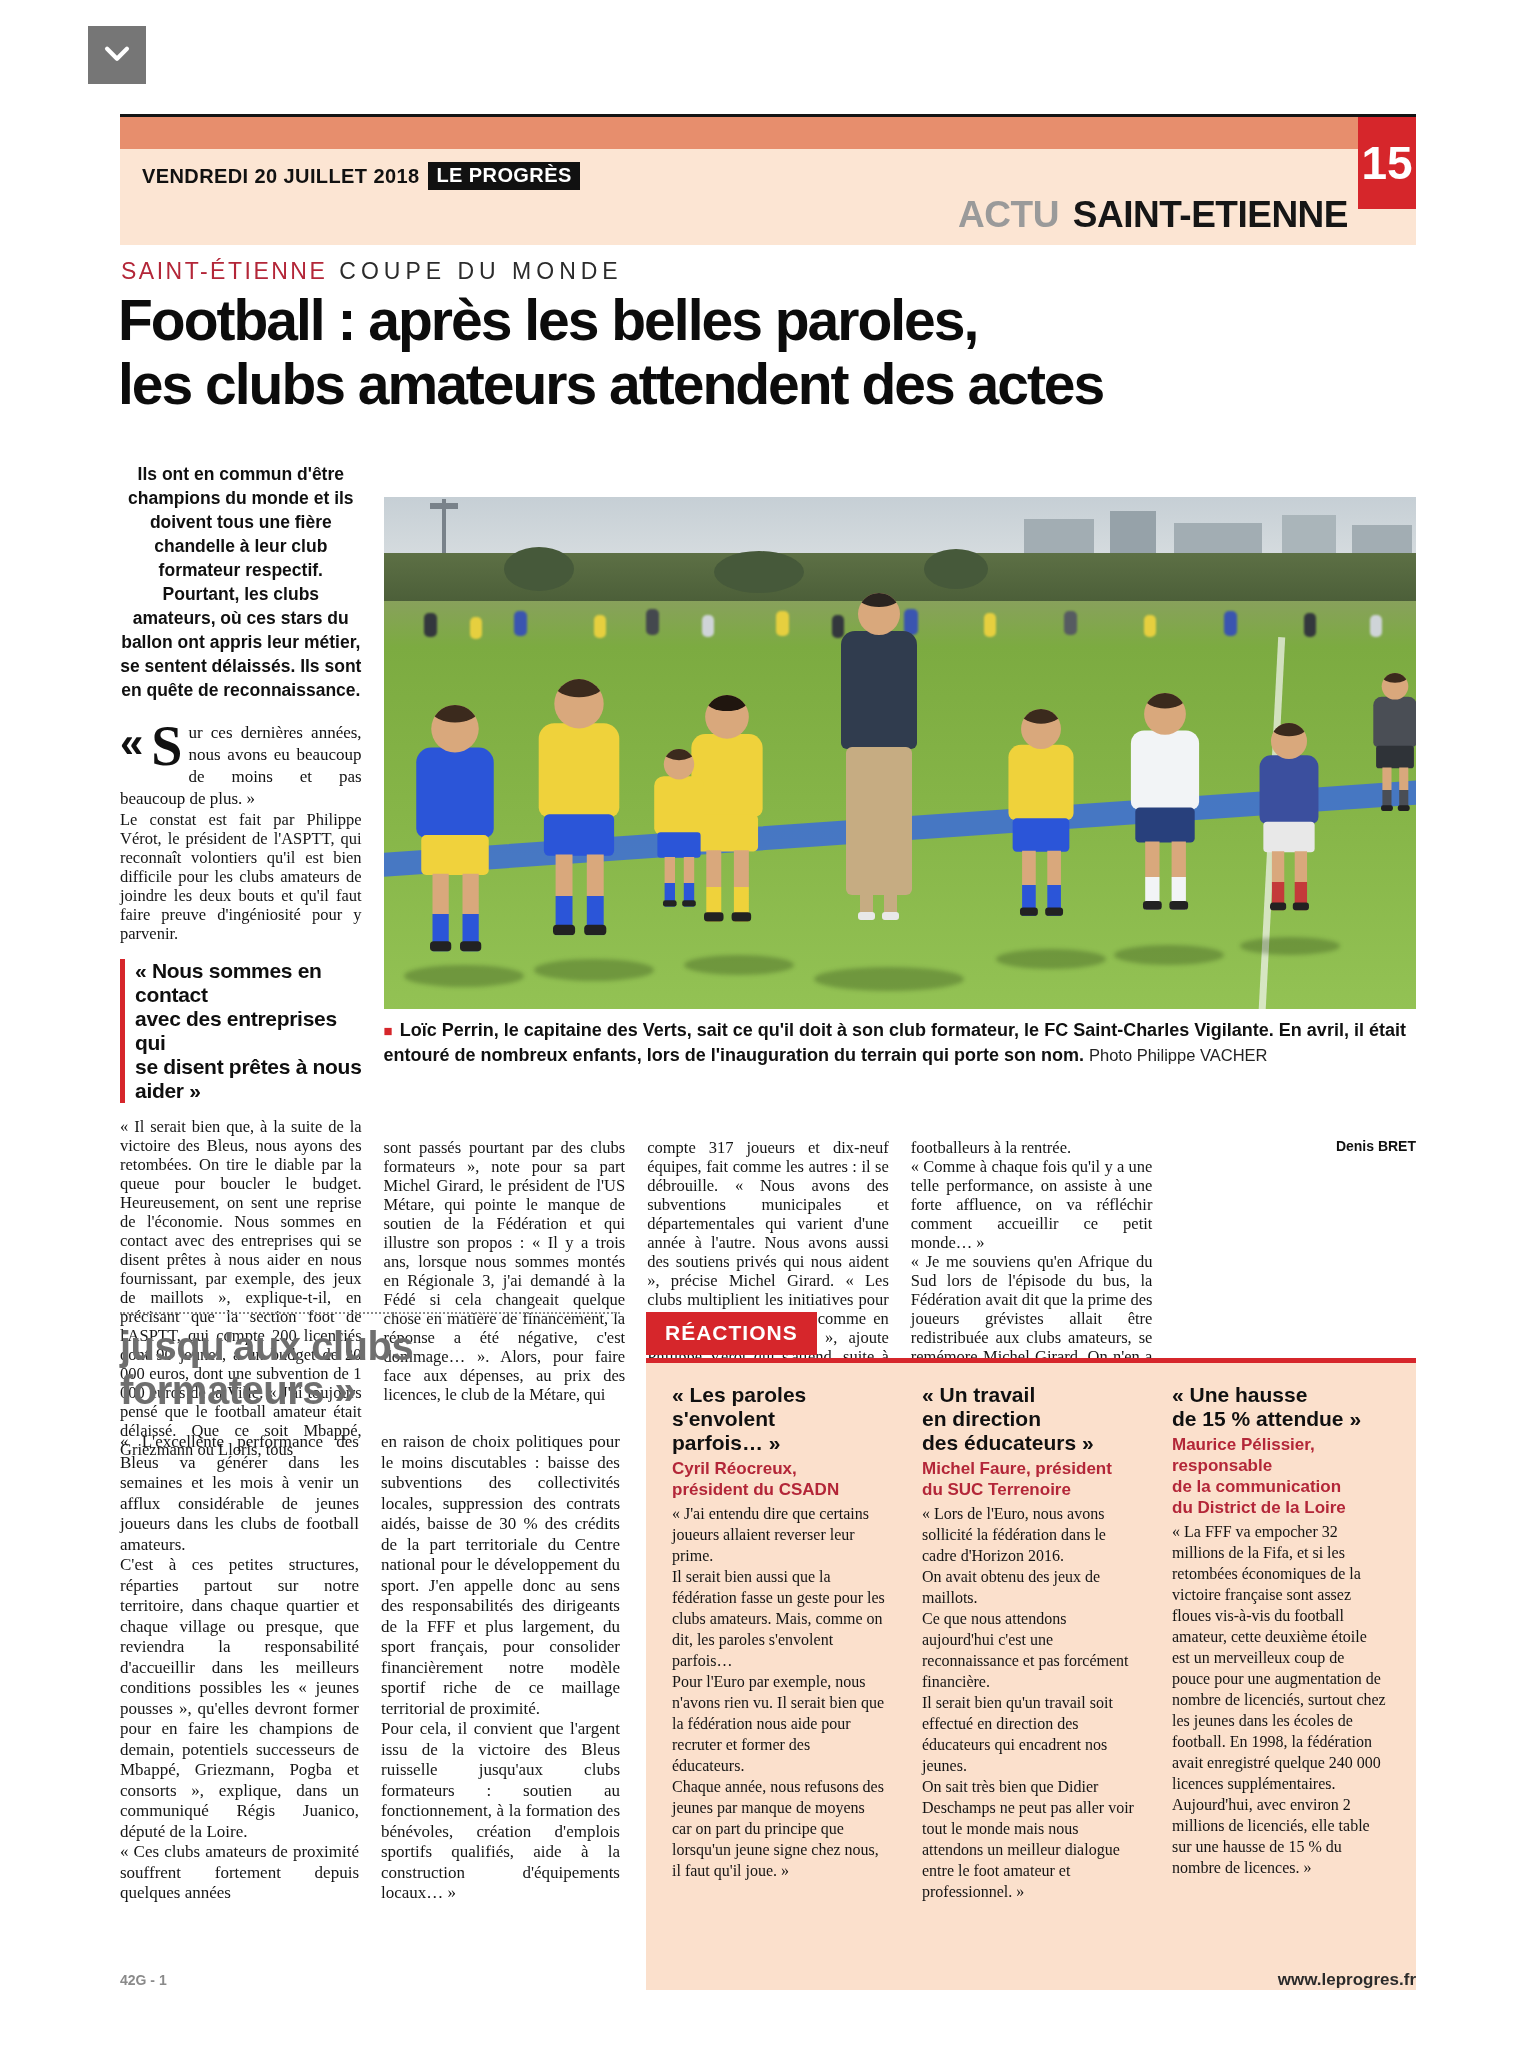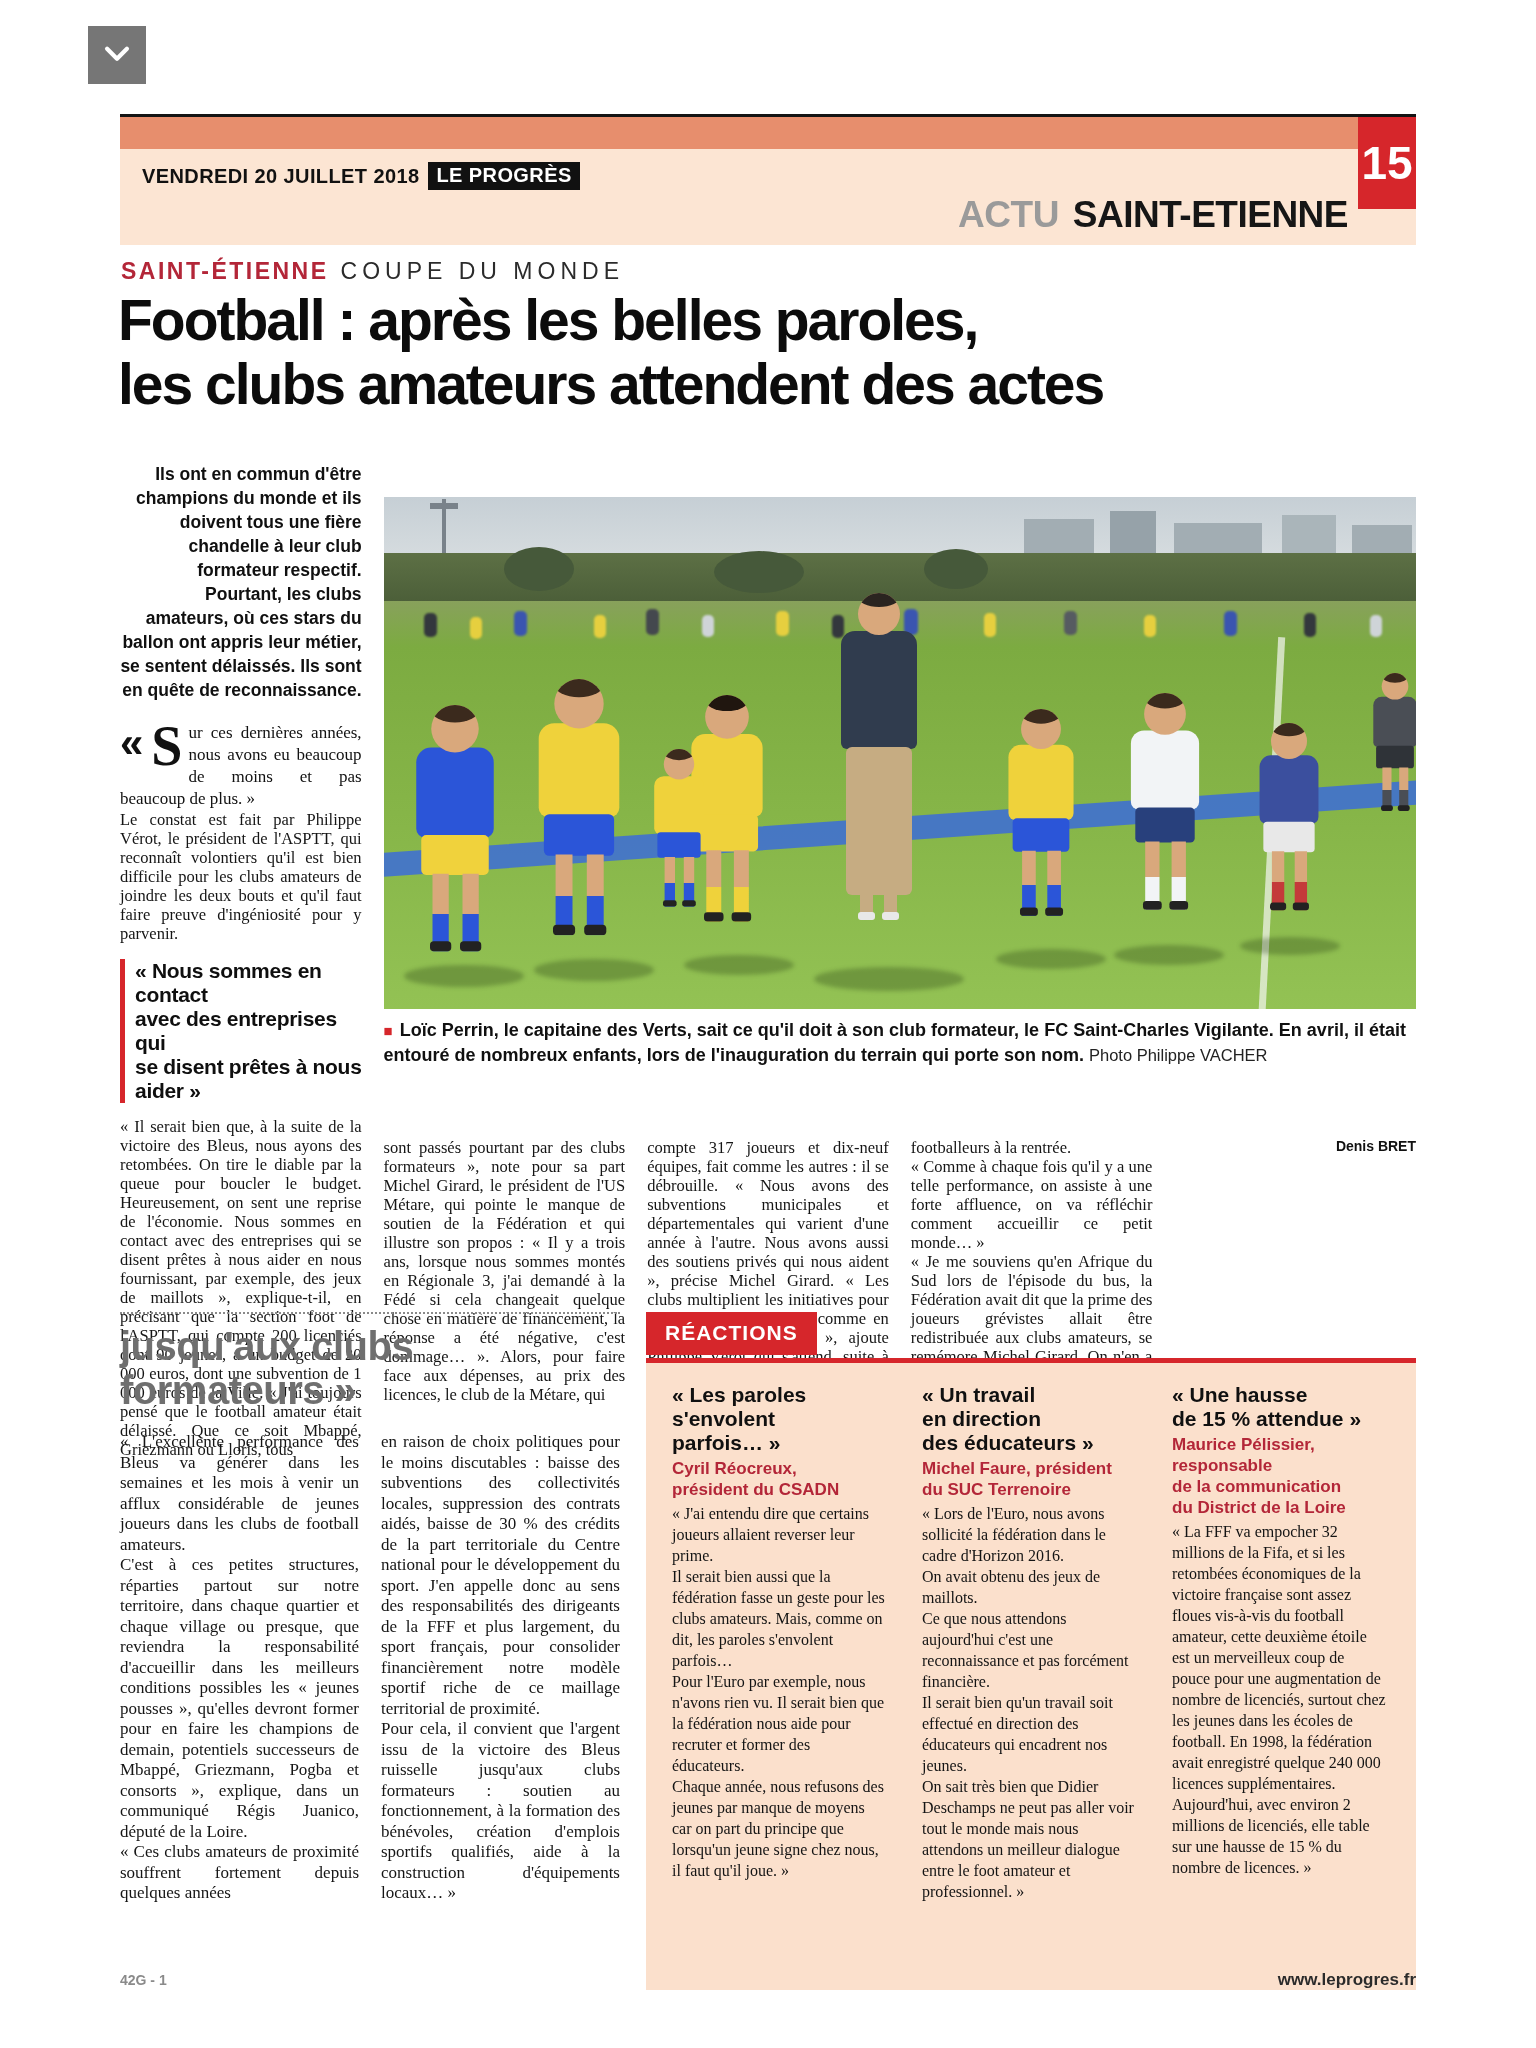--- a/index.html
+++ b/index.html
@@ -19,34 +19,34 @@
   .brand-box{display:inline-block;background:#111;color:#fff;padding:2px 8px 3px;margin-left:9px;}
   .section-line{position:absolute;left:120px;top:194px;width:1228px;text-align:right;
     font-size:37px;font-weight:bold;letter-spacing:-.5px;white-space:nowrap;}
   .section-name{color:#9a9a9a;margin-right:14px;}
   .edition-name{color:#161616;}
   .page-num-box{position:absolute;left:1358px;top:117px;width:58px;height:92px;background:#d6262b;
     color:#fff;font-size:46px;font-weight:bold;display:flex;align-items:center;justify-content:center;}
 
   
   .kicker{position:absolute;left:121px;top:258px;font-size:23px;white-space:nowrap;}
-  .kicker .loc{color:#b32638;font-weight:bold;letter-spacing:2.5px;margin-top:32px;}
+  .kicker .loc{color:#b32638;font-weight:normal;letter-spacing:2.5px;margin-top:32px;}
   .kicker .topic{color:#2b2b2b;letter-spacing:5px;margin-left:12px;text-align:center;}
   .headline{position:absolute;left:118px;top:288px;width:1300px;font-size:57px;line-height:64px;
     font-weight:bold;letter-spacing:-2px;color:#0c0c0c;}
 
   
   .article{position:absolute;left:120px;top:462px;width:1296px;display:grid;
     grid-template-columns:repeat(5,1fr);column-gap:22px;row-gap:16px;}
   .col1{grid-column:1;grid-row:1 / span 2;}
   .photo-wrap{grid-column:2 / 6;grid-row:1;margin-top:35px;}
   .bcol2{grid-column:2;grid-row:2;} .bcol3{grid-column:3;grid-row:2;}
   .bcol4{grid-column:4;grid-row:2;} .bcol5{grid-column:5;grid-row:2;}
 
-  .intro{font-weight:bold;font-size:17.5px;line-height:24px;text-align:right;color:#101010;}
+  .intro{font-weight:bold;font-size:17.5px;line-height:24px;text-align:center;color:#101010;}
   .serif{font-family:"Liberation Serif",serif;font-size:16.5px;line-height:19px;
     text-align:justify;color:#151515;}
   .lead-quote{margin-top:20px;font-family:"Liberation Serif",serif;font-size:17px;line-height:22px;
     text-align:justify;}
   .q-mark{float:left;font-family:"Liberation Sans",sans-serif;font-weight:bold;font-size:42px;
     line-height:34px;margin:4px 8px 0 0;}
   .dropcap{float:left;font-family:"Liberation Serif",serif;font-weight:bold;font-size:56px;
     line-height:44px;margin:2px 6px 0 0;}
   .p-constat{margin-top:4px;}
   .pull-quote{margin:16px 0 14px;border-left:5px solid #d6262b;padding-left:10px;

